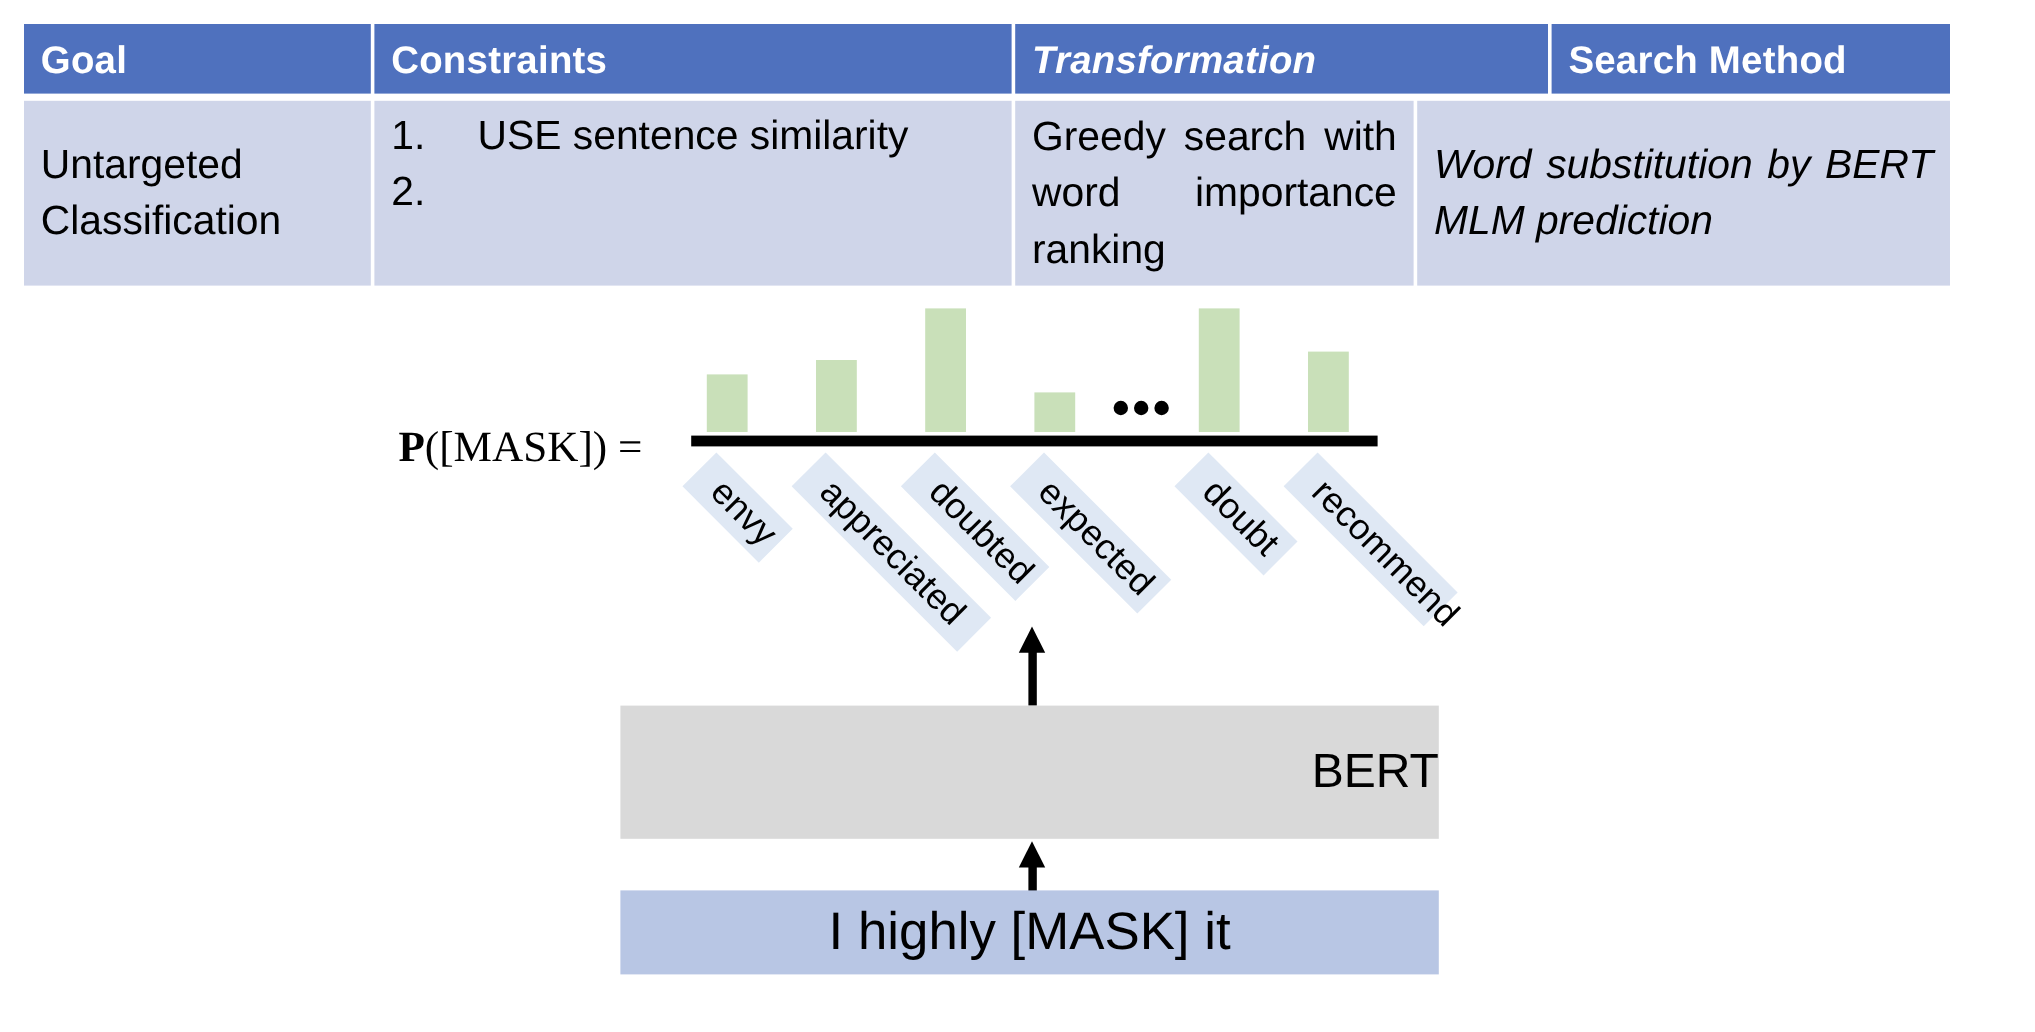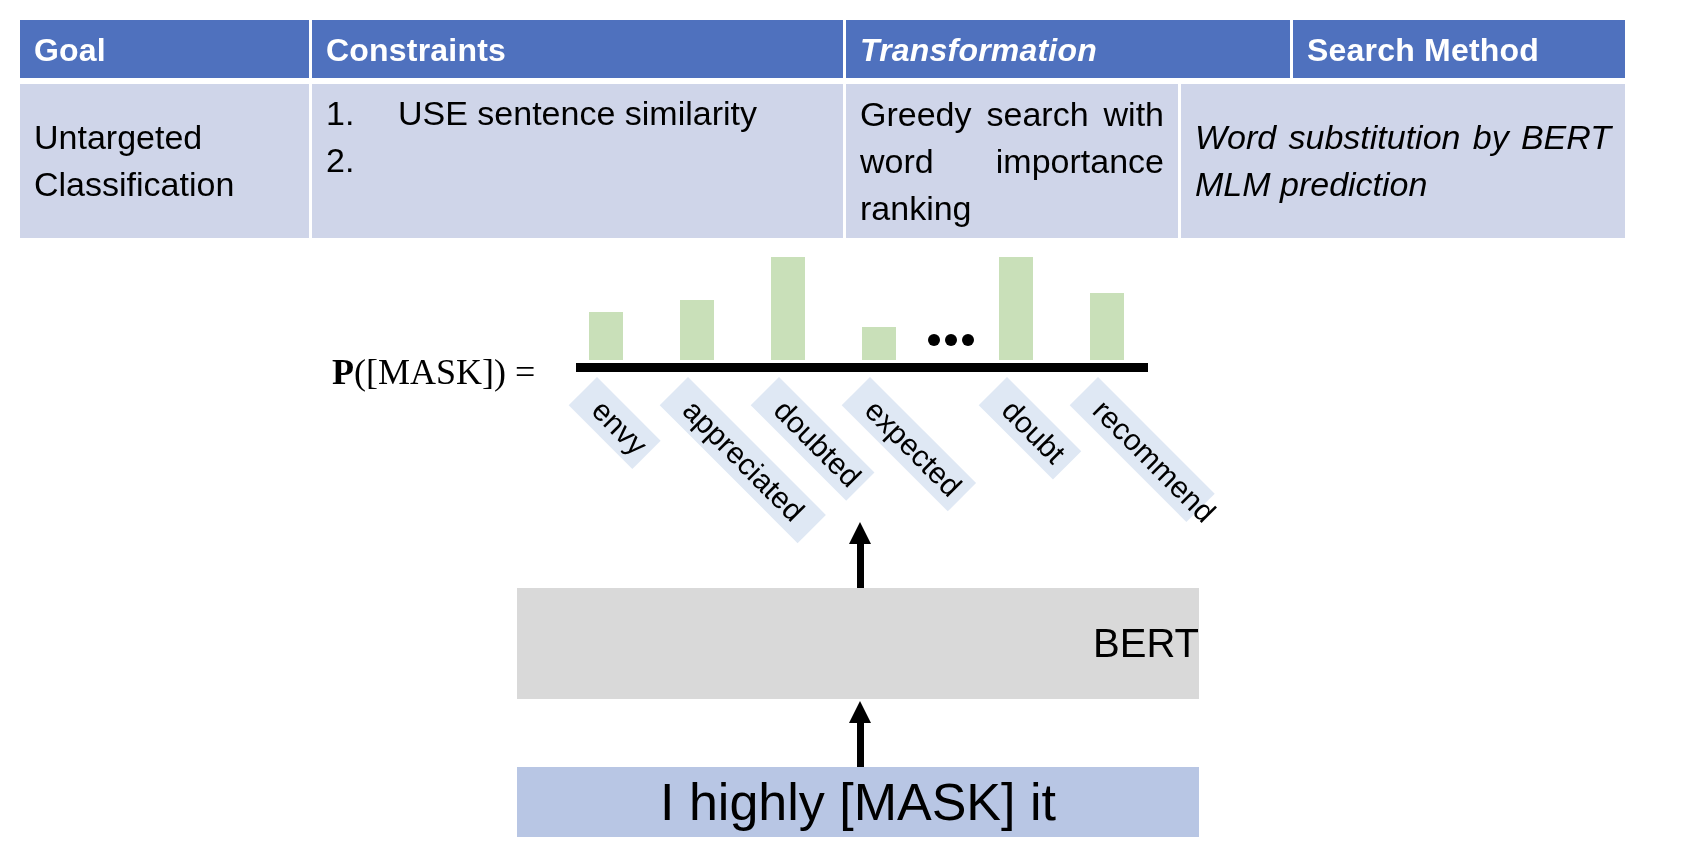--- a/index.html
+++ b/index.html
@@ -39,23 +39,23 @@
 
   
   .arrow { position: absolute; width: 22px; }
   .arrow .shaft { position: absolute; left: 8px; width: 7px; background: #000; }
   .arrow .head { position: absolute; left: 0; top: 0; width: 0; height: 0;
                  border-left: 11px solid transparent; border-right: 11px solid transparent;
                  border-bottom: 22px solid #000; }
   .bert { position: absolute; left: 517px; top: 588px; width: 682px; height: 111px;
           background: #d9d9d9; display: flex; align-items: center; justify-content: flex-end;
           font-size: 40px; }
-  .input { position: absolute; left: 517px; top: 767px; width: 682px; height: 70px;
+  .input { position: absolute; left: 517px; top: 742px; width: 682px; height: 70px;
            background: #b8c6e4; display: flex; align-items: center; justify-content: center;
-           font-size: 52px; }
+           font-size: 44px; }
 </style>
 </head>
 <body>
 
 <div class="tbl">
   <div class="row head">
     <div class="cell c0">Goal</div>
     <div class="cell c1">Constraints</div>
     <div class="cell c2">Transformation</div>
     <div class="cell c3">Search Method</div>

